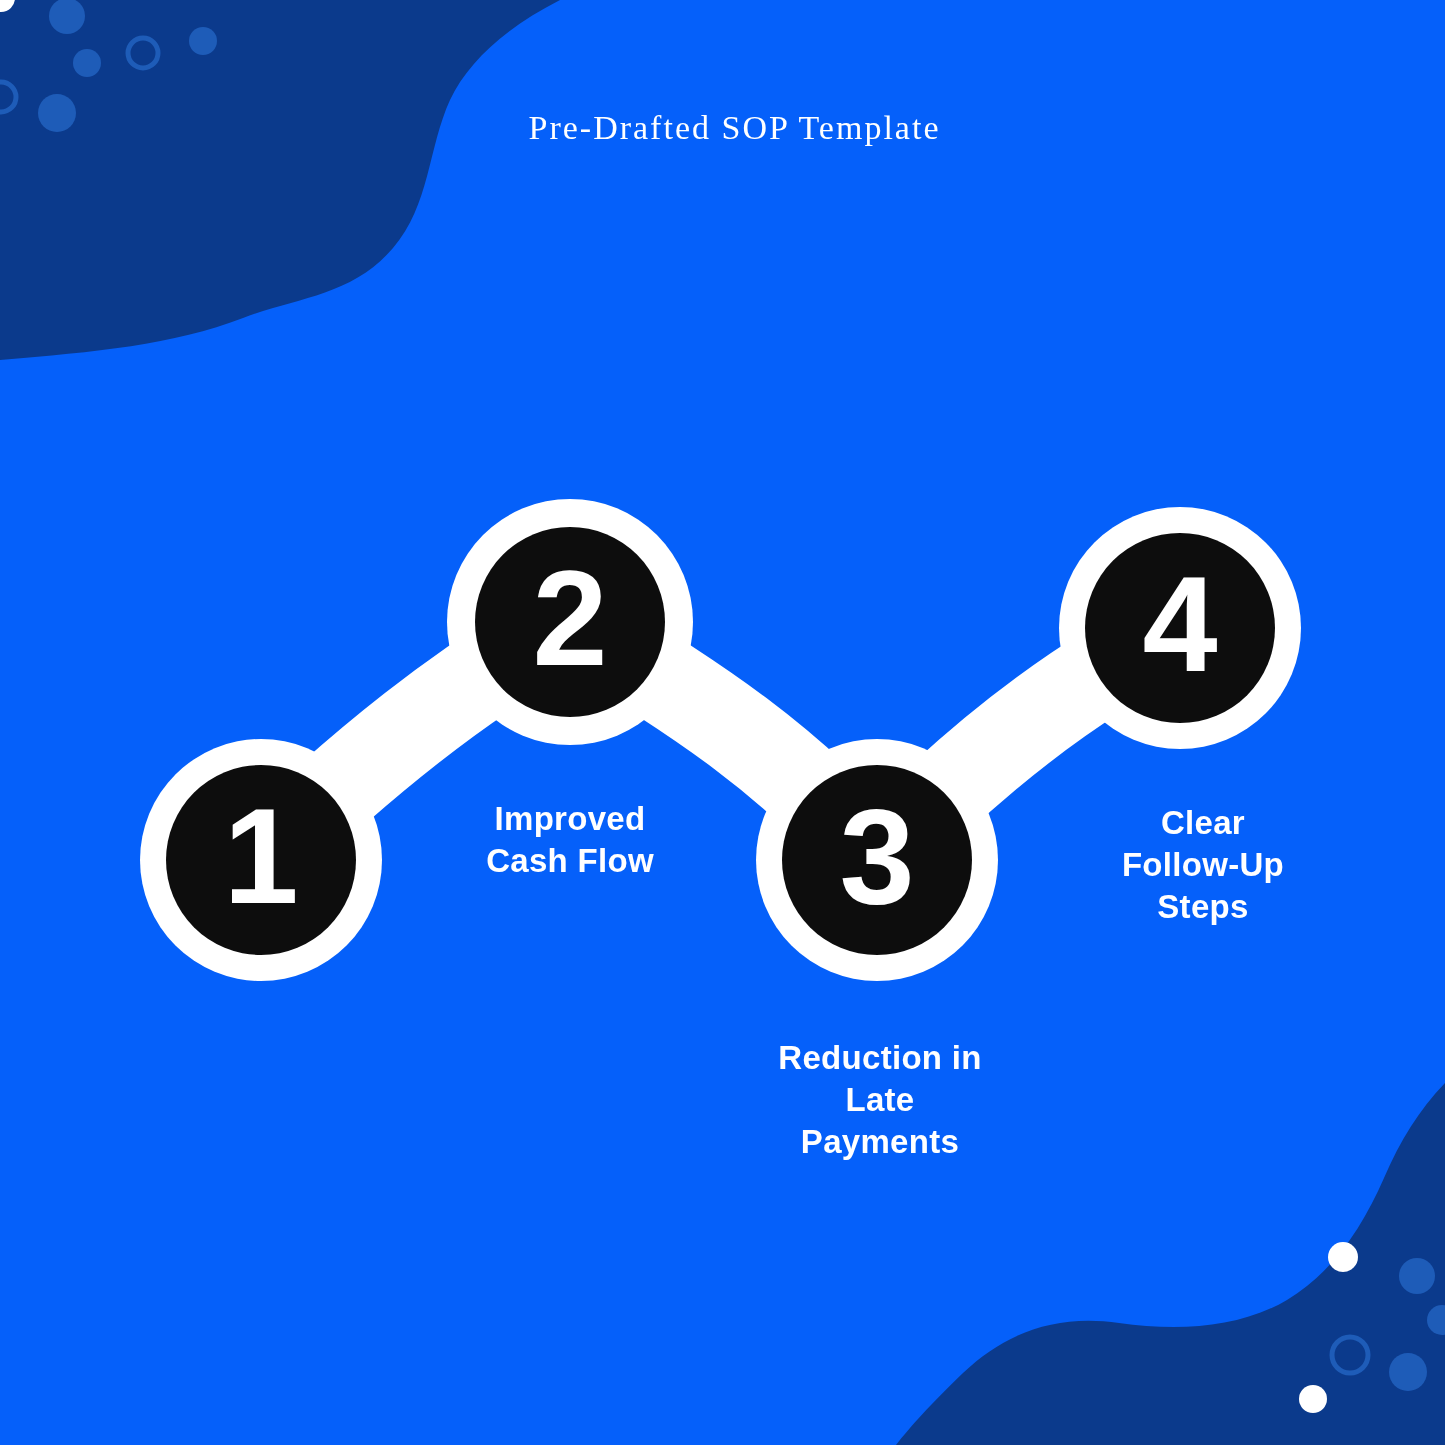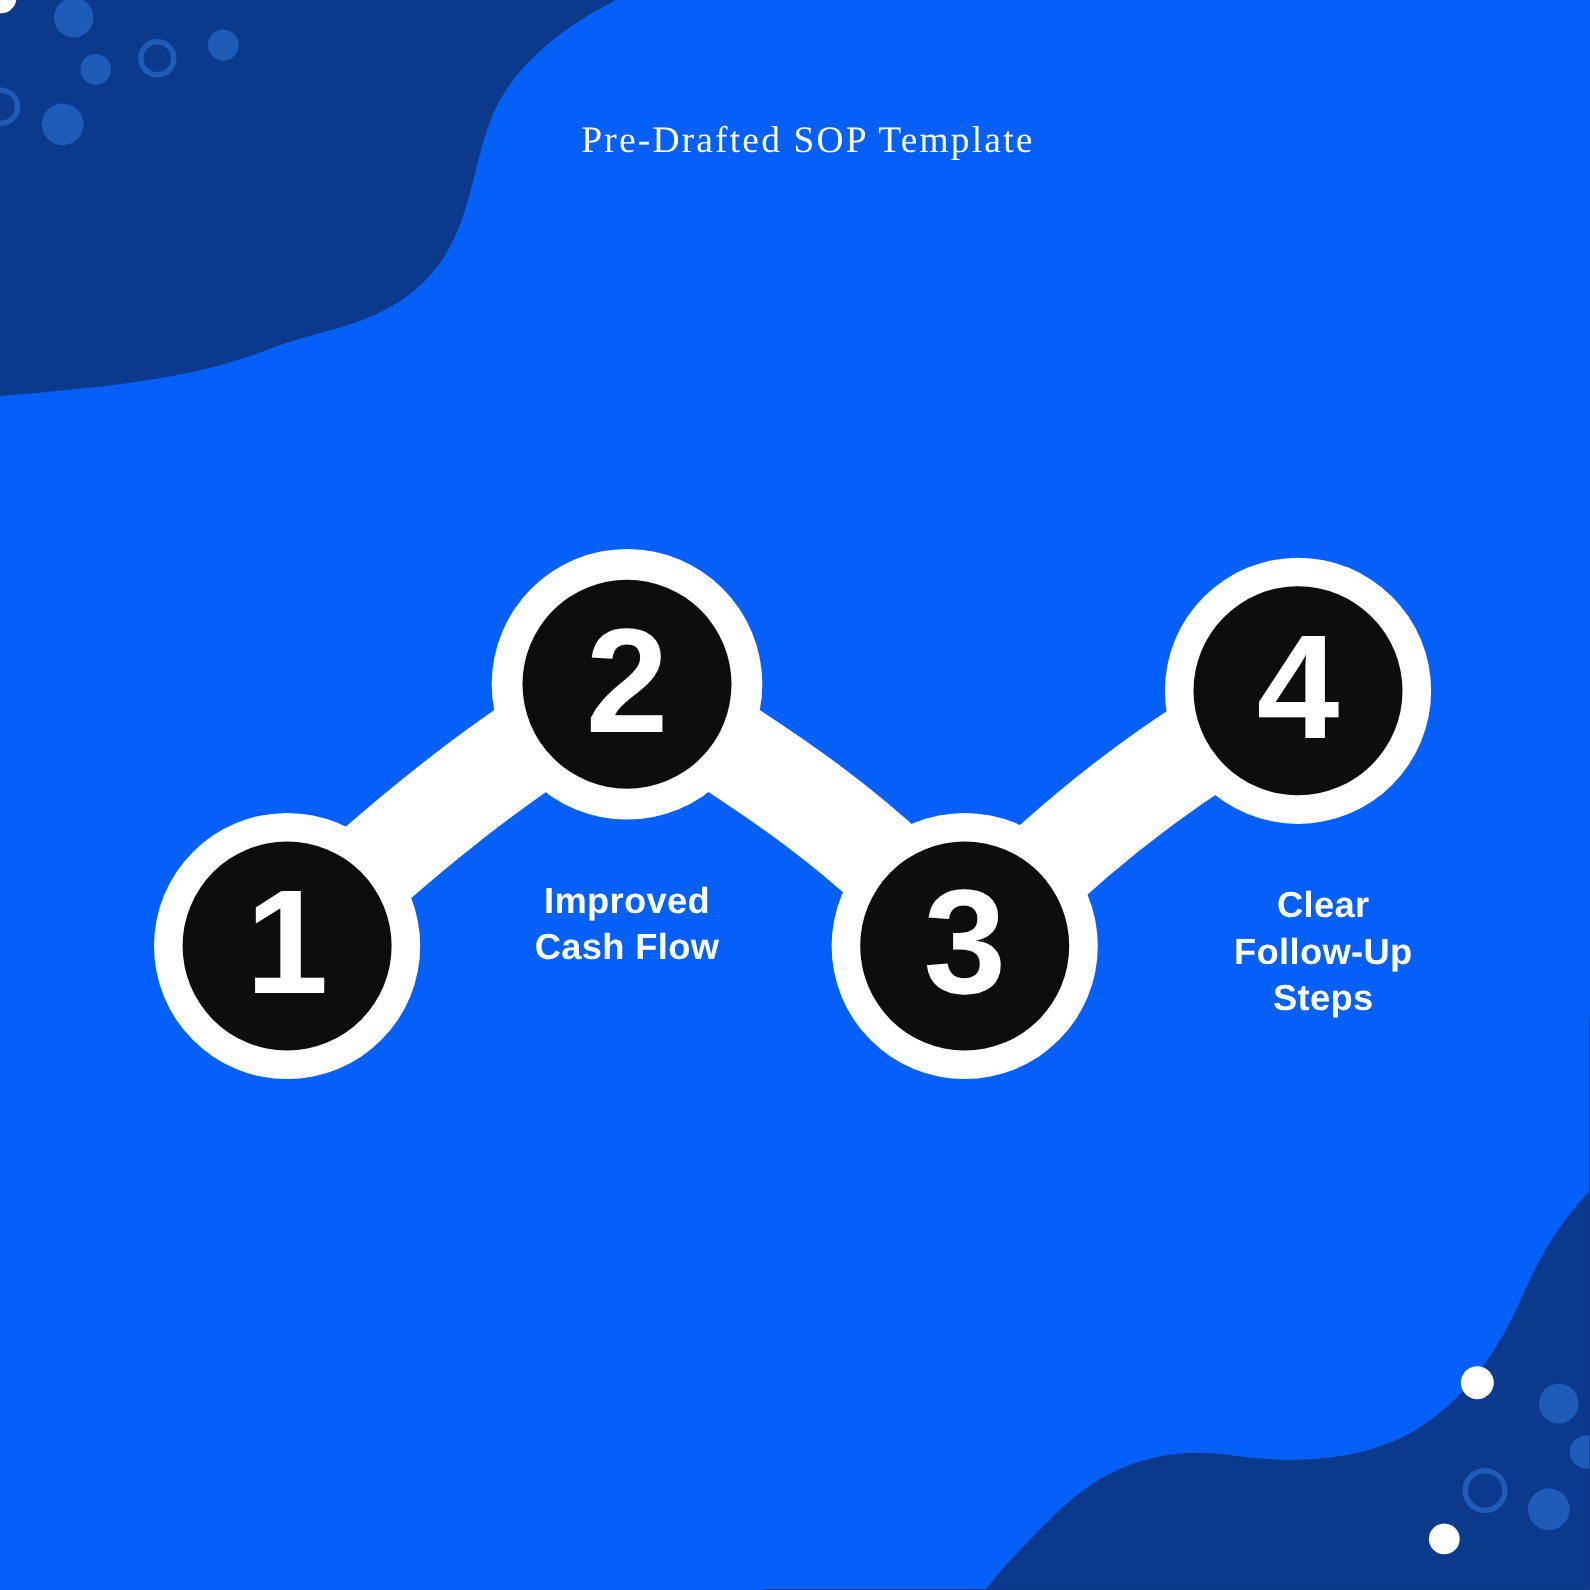--- a/index.html
+++ b/index.html
@@ -112,17 +112,20 @@
   </div>
   <div class="step step-3">
     <span class="step-num">3</span>
   </div>
   <div class="step step-4">
     <span class="step-num">4</span>
   </div>
 
   <div class="step-label label-2">Improved
 Cash Flow</div>
+  <div class="step-label label-3">Reduction in
+Late
+Payments</div>
   <div class="step-label label-4">Clear
 Follow-Up
 Steps</div>
 
 </div>
 
 </body></html>

